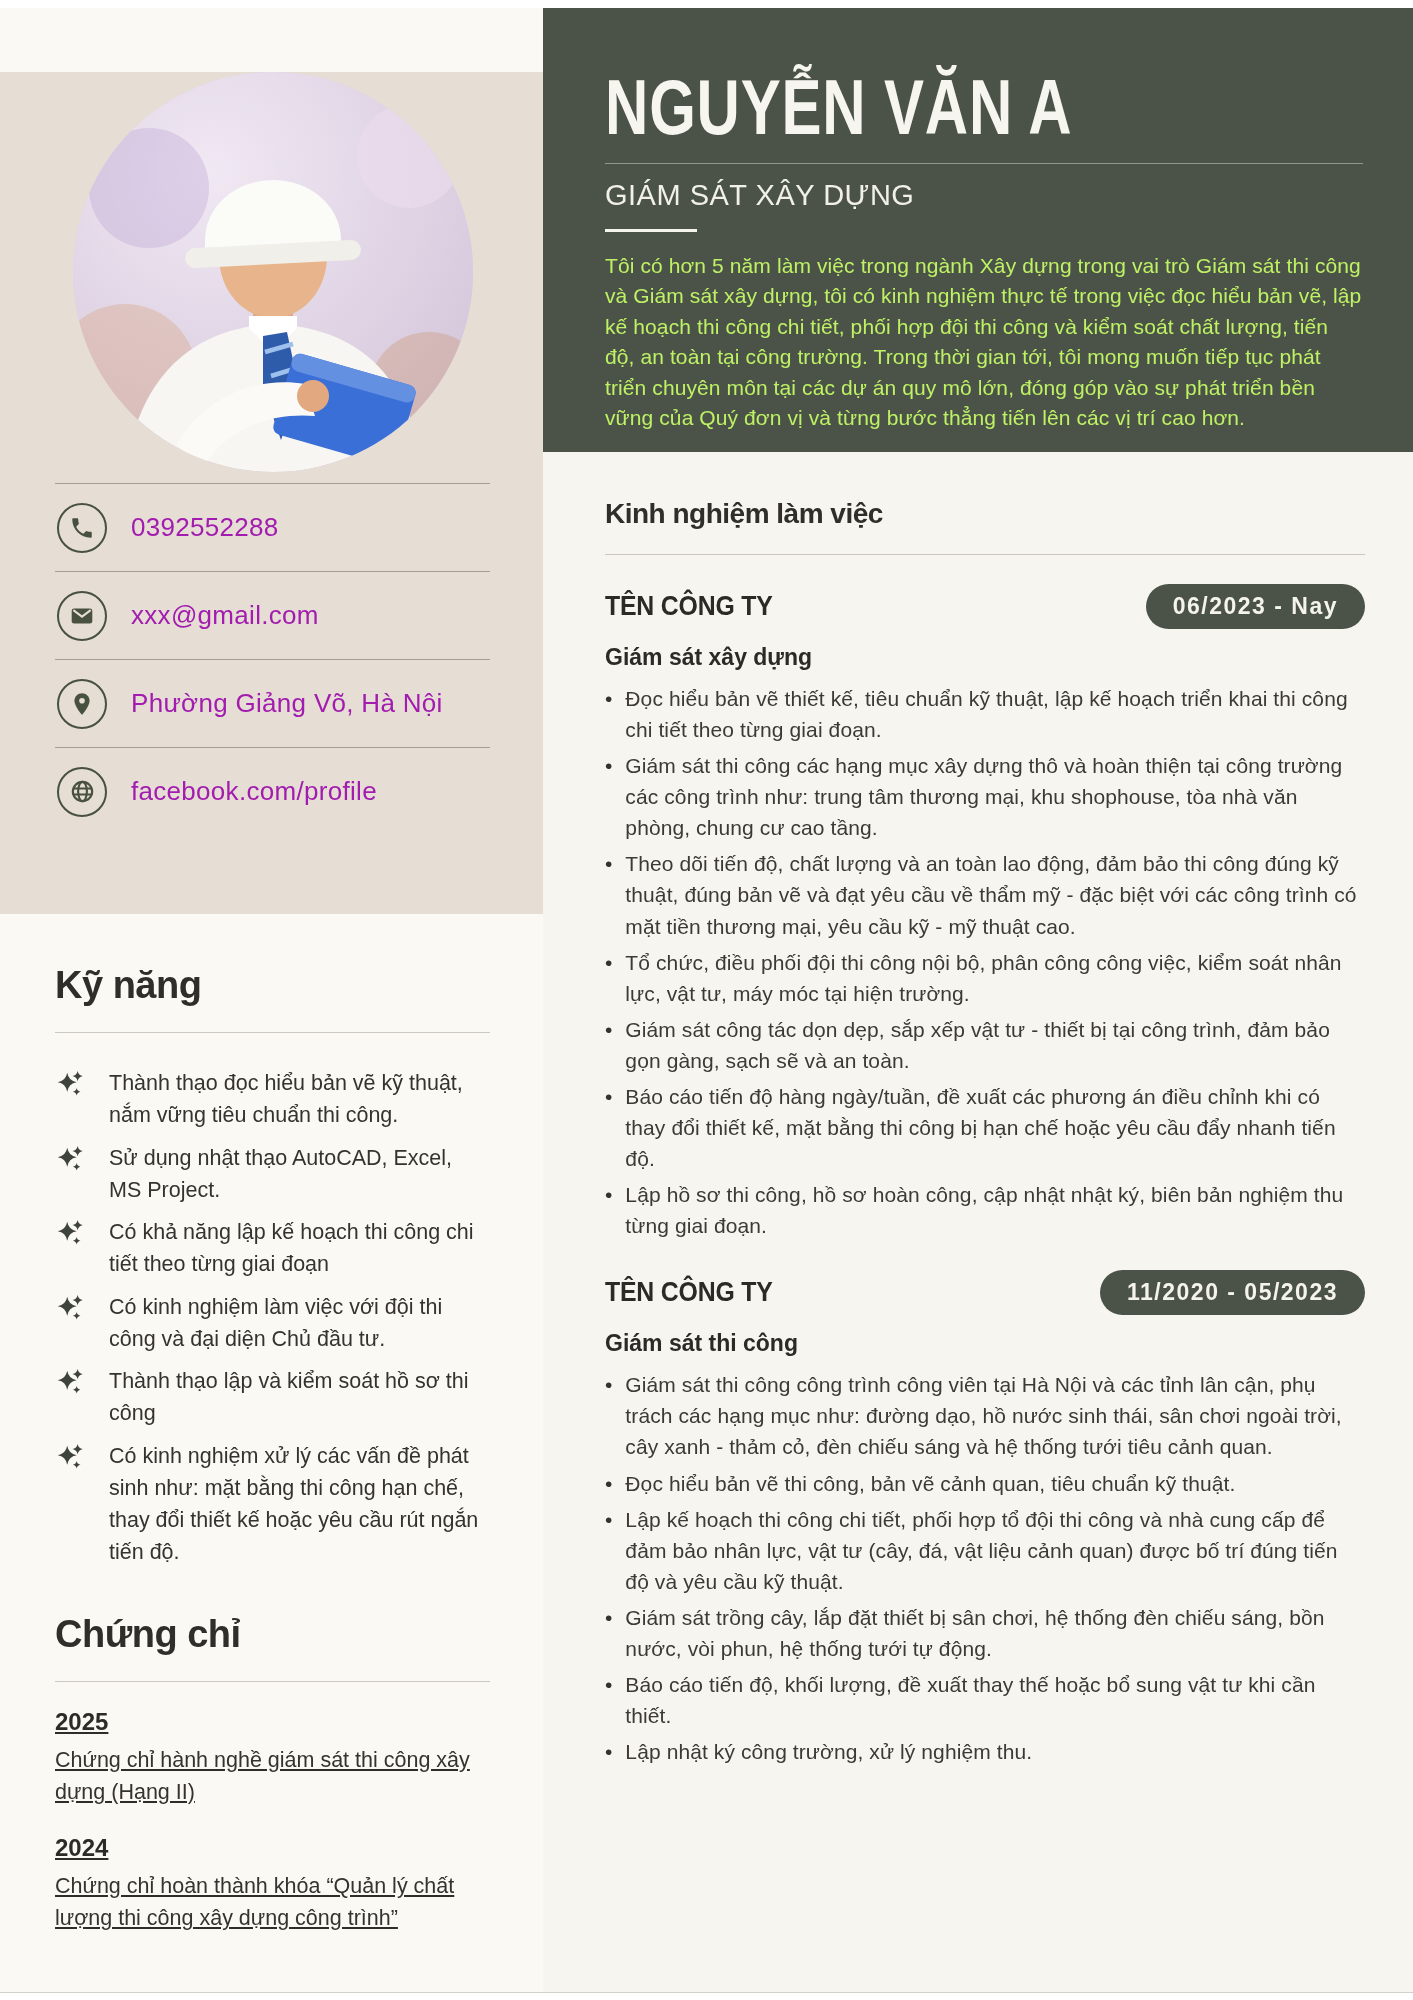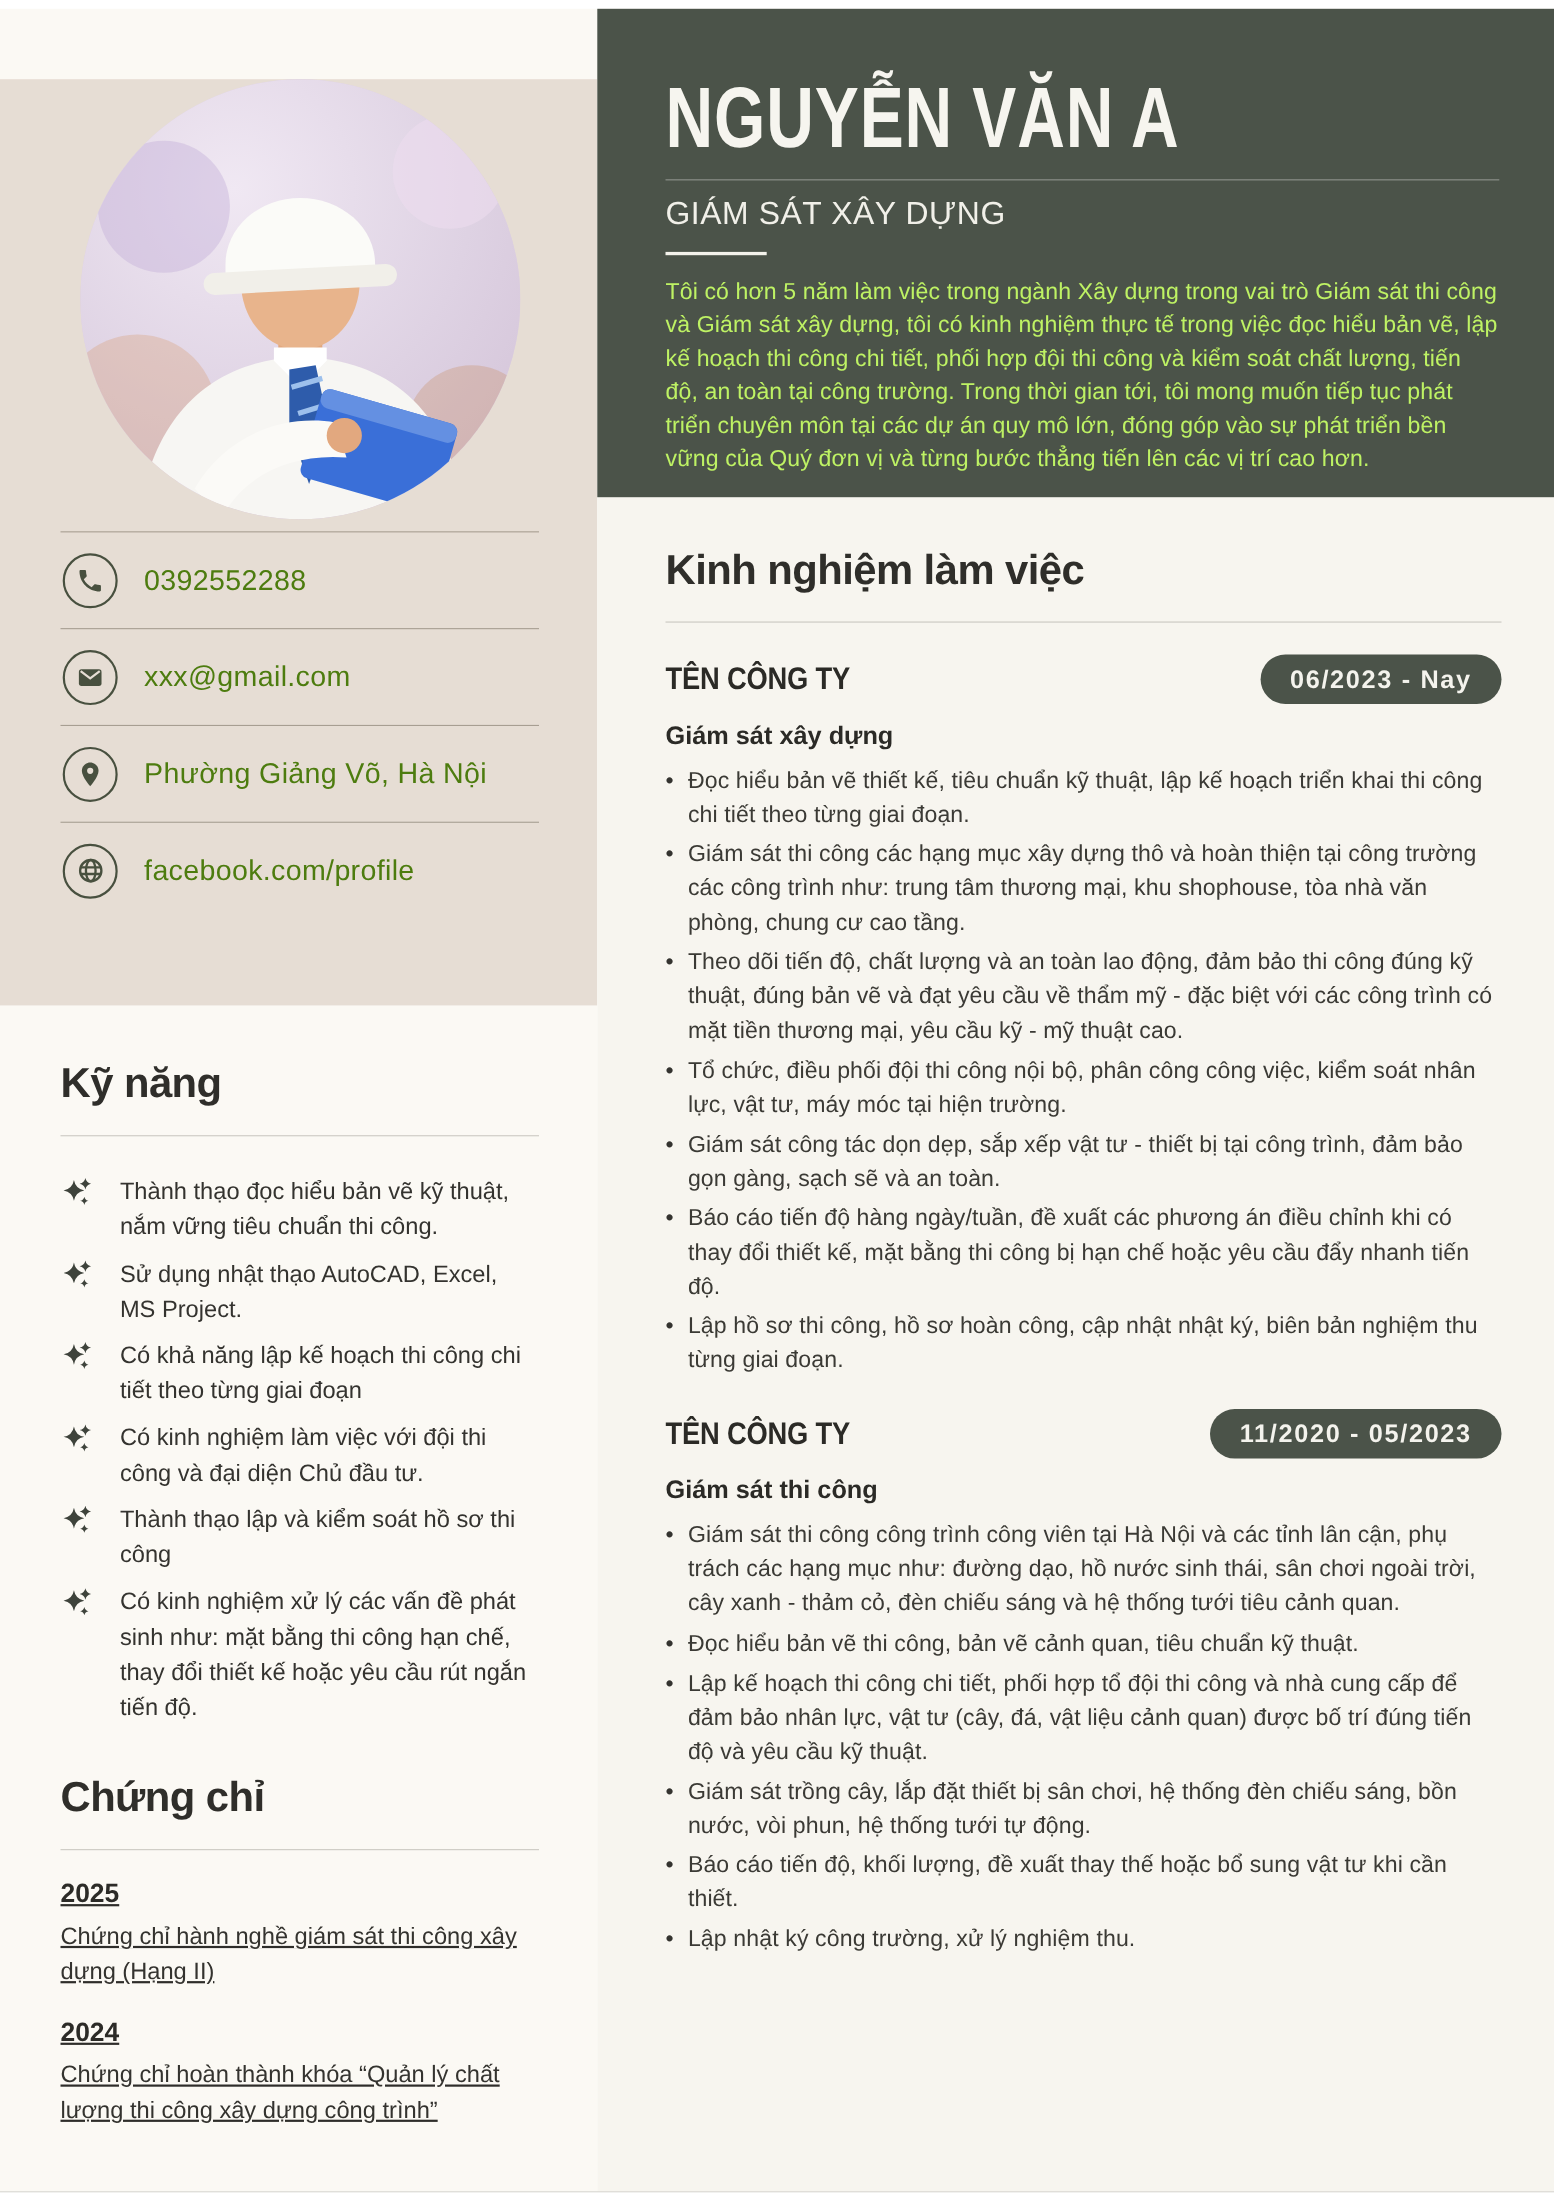--- a/index.html
+++ b/index.html
@@ -17,21 +17,21 @@
   .sidebar-top { background:#e6ddd4; height:842px; padding:0 53px 0 55px; }
   .photo-wrap { width:400px; height:400px; border-radius:50%; overflow:hidden;
     margin:64px auto 0 auto; background:#ddd0e0; }
   .photo-wrap svg { display:block; width:100%; height:100%; }
 
   .contacts { margin-top:11px; }
   .contact-row { display:flex; align-items:center; gap:24px;
     border-top:1.5px solid #a79e92; padding:18px 0 18px 2px; height:88px; }
   .contact-badge { width:50px; height:50px; flex:0 0 50px; border:2.5px solid #48503f;
     border-radius:50%; display:flex; align-items:center; justify-content:center; }
-  .contact-text { font-size:26px; color:#4d7c0f; letter-spacing:.3px; }
+  .contact-text { font-size:26px; color:#a21caf; letter-spacing:.3px; }
 
   .sidebar-low { padding:0 53px 0 55px; }
   h2.side-title { font-size:38px; font-weight:700; color:#2f2e2a; letter-spacing:-.5px; }
   .skills-title { margin-top:50px; }
   .rule { height:1px; background:#cbc9c2; margin-top:25px; }
 
   .skills { margin-top:34px; display:flex; flex-direction:column; gap:10px; }
   .skill { display:flex; gap:22px; }
   .skill-icon { flex:0 0 32px; padding-top:2px; }
   .skill-text { font-size:21.5px; line-height:1.5; color:#34332f; }
@@ -48,21 +48,21 @@
     letter-spacing:1px; transform:scale(.8,1.04); transform-origin:left top; white-space:nowrap;
     color:#f6f5ef; }
   .hero-sep { height:1px; background:rgba(255,255,255,.38); margin-top:18px; }
   .hero-role { margin-top:15px; font-size:29px; letter-spacing:.5px; font-weight:400;
     color:#f1f0e9; }
   .hero-underline { width:92px; height:3px; background:#f4f3ec; margin-top:17px; }
   .hero-summary { margin-top:19px; font-size:21px; line-height:1.45; color:#bef264;
     letter-spacing:.1px; }
 
   .main-content { padding:0 48px 0 62px; }
-  h2.exp-title { margin-top:46px; font-size:38px; font-weight:700; color:#2f2e2a;
+  h2.exp-title { margin-top:46px; font-size:28px; font-weight:700; color:#2f2e2a;
     letter-spacing:-.5px; }
   .exp-rule { height:1px; background:#c9c7c0; margin-top:24px; }
 
   .job { margin-top:29px; }
   .job-head { display:flex; align-items:center; justify-content:space-between; }
   .job-company { font-size:27px; font-weight:700; letter-spacing:-.2px; color:#2b2a26;
     transform:scale(.92,1.05); transform-origin:left center; }
   .job-period { background:#4b5349; color:#f4f3ed; font-size:23px; font-weight:700;
     border-radius:26px; padding:9px 27px; letter-spacing:1.5px; white-space:nowrap; }
   .job-role { margin-top:15px; font-size:23px; font-weight:700; color:#2b2a26; }

